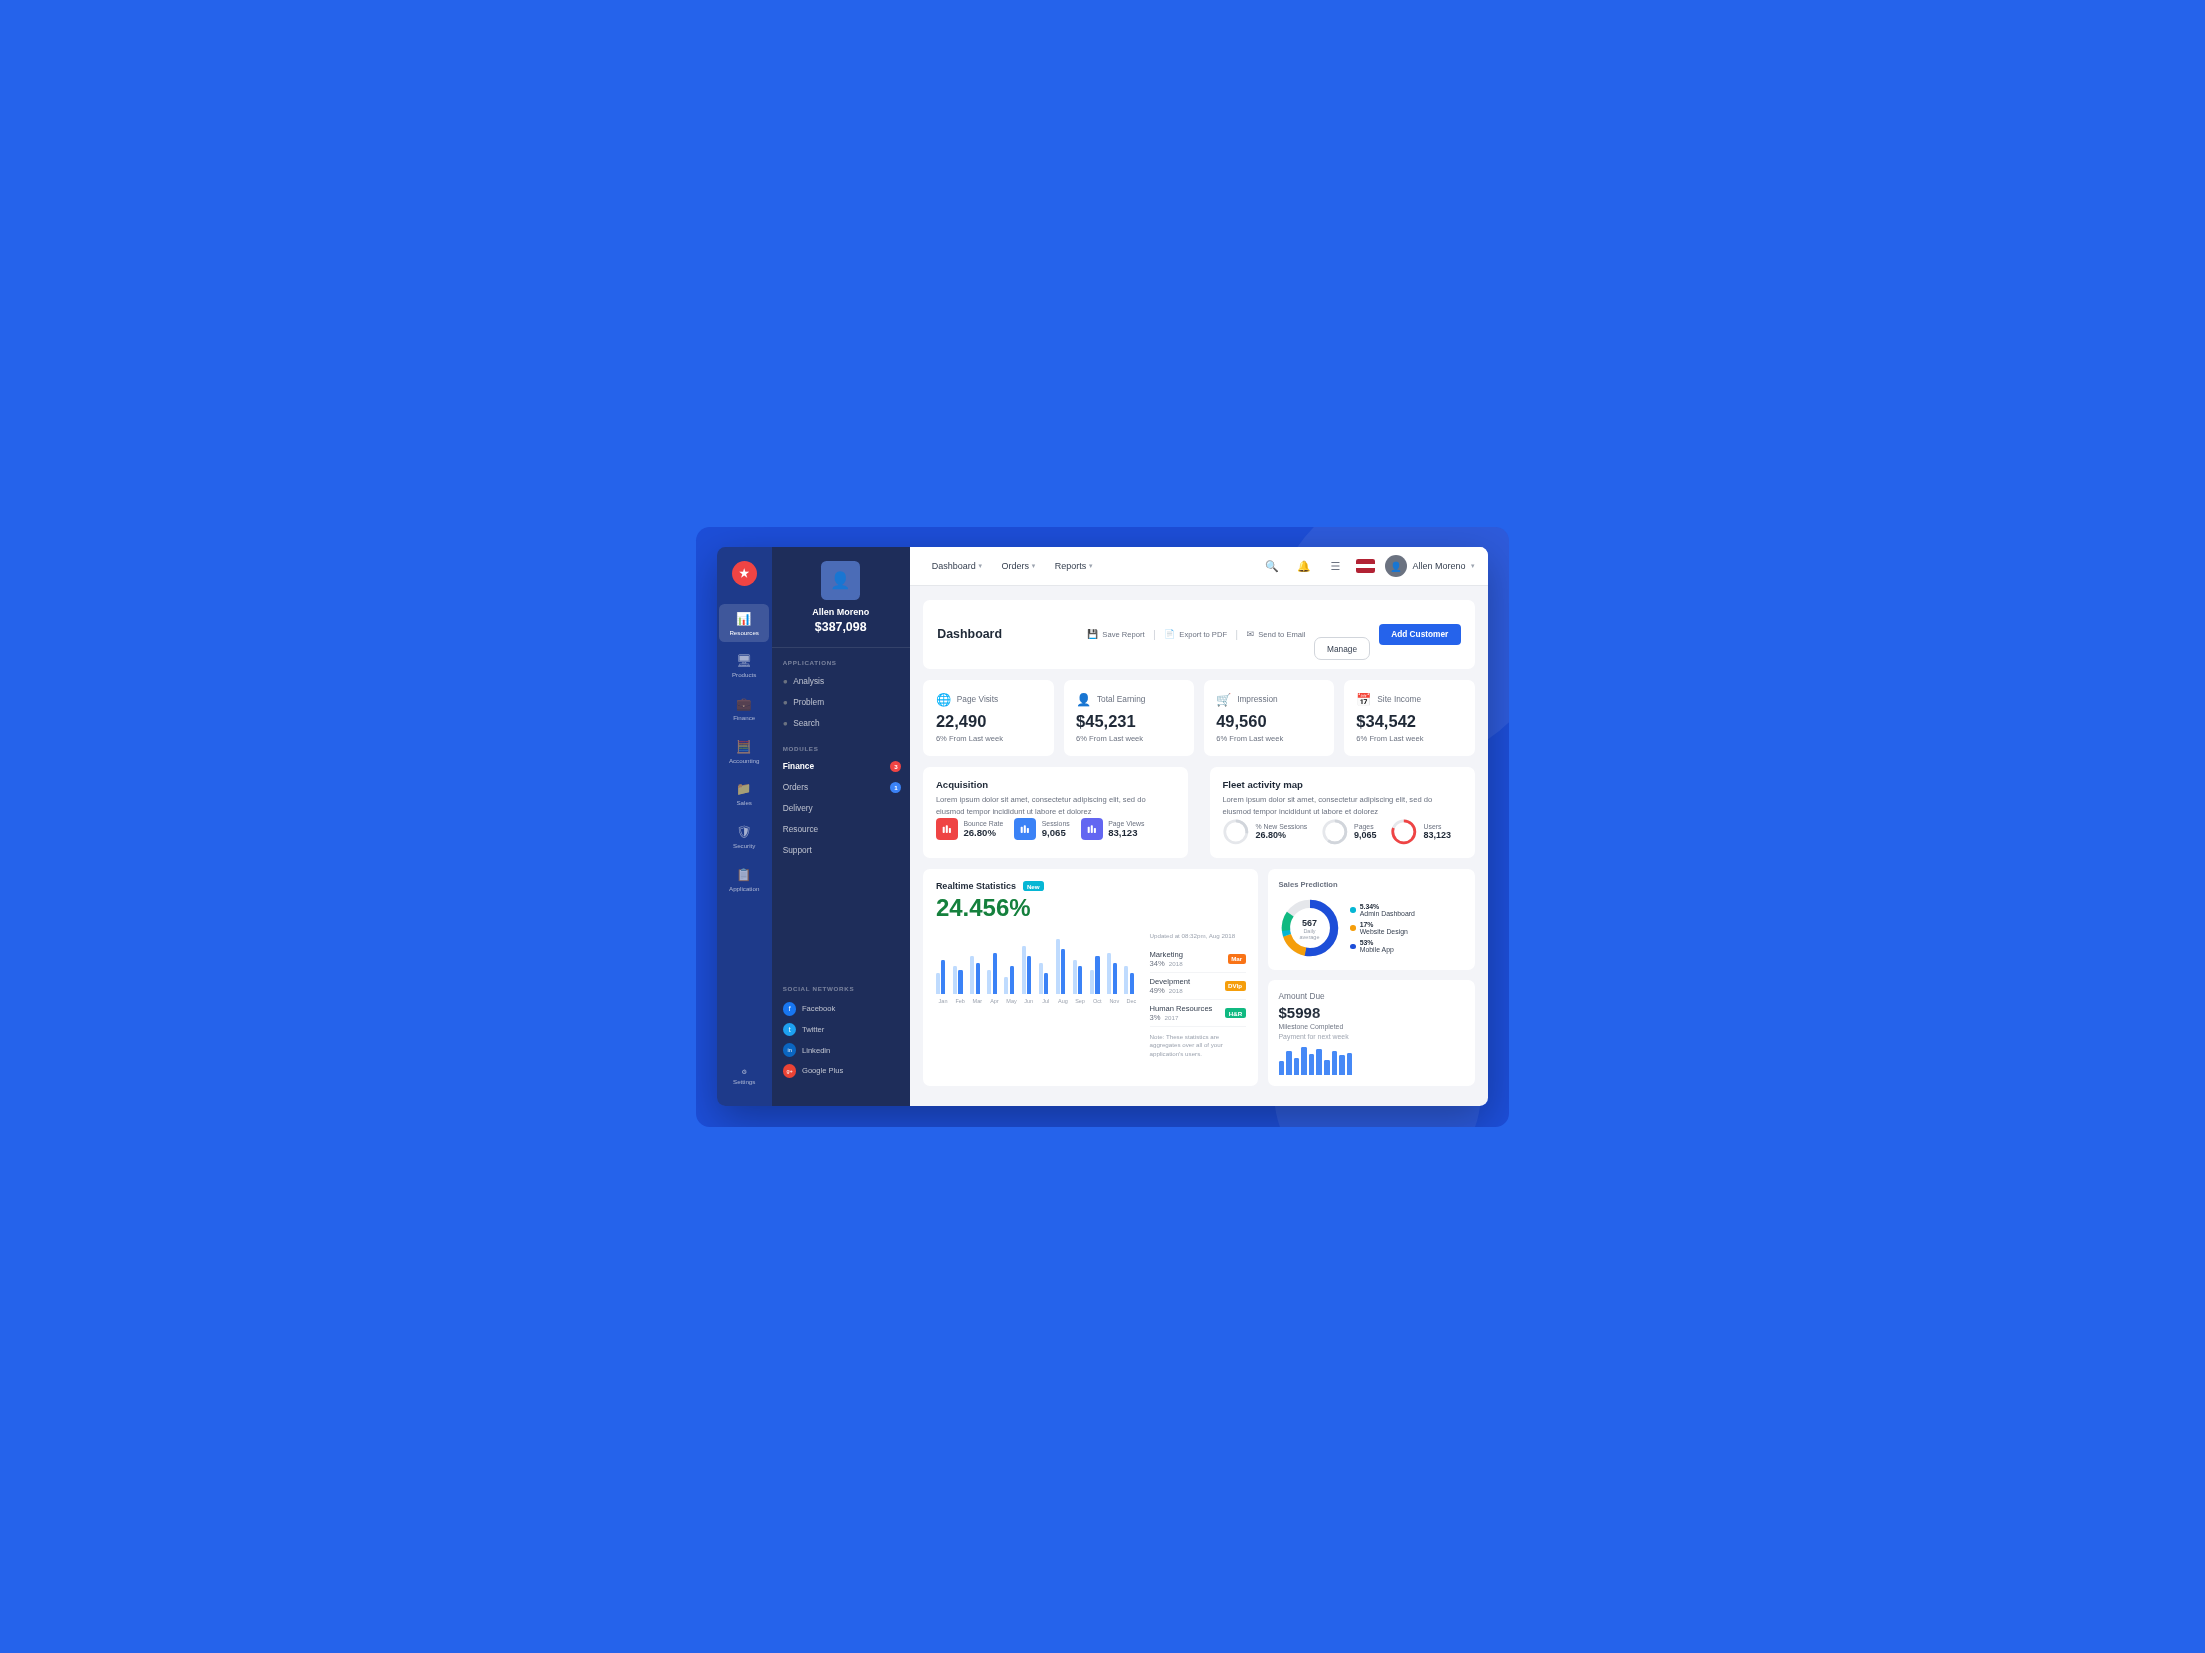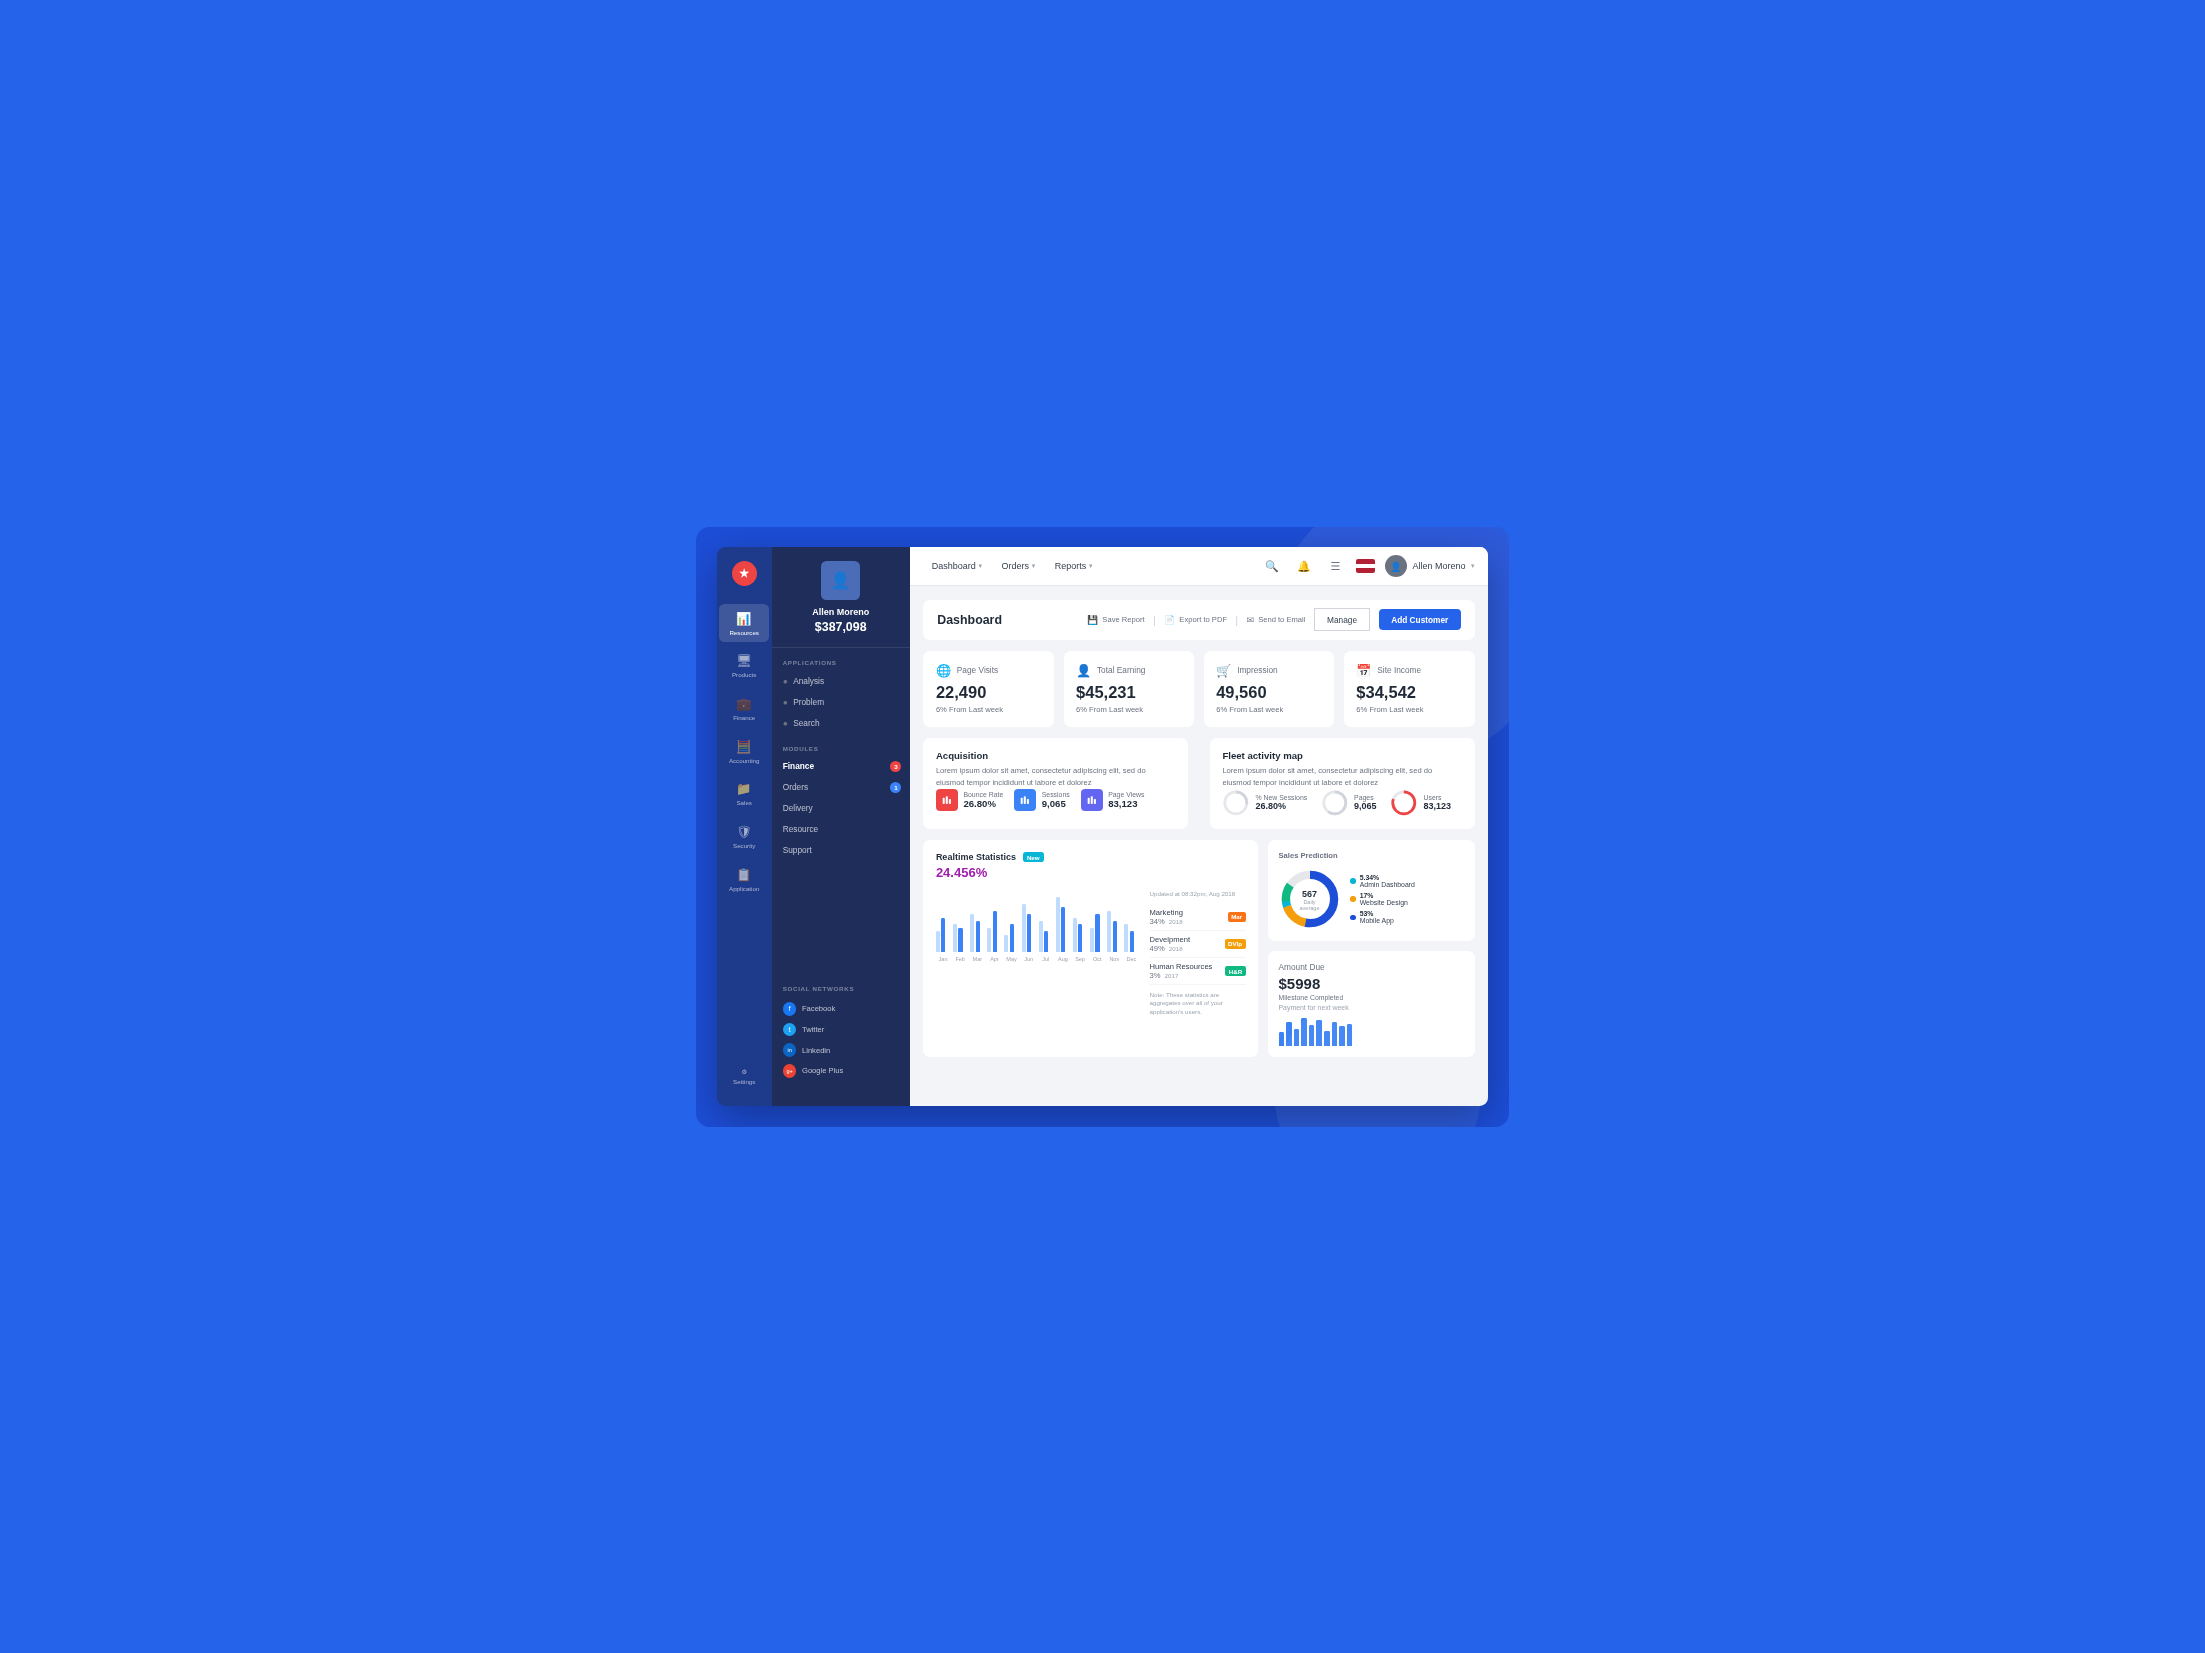--- a/index.html
+++ b/index.html
@@ -256,25 +256,26 @@
     }
     .header-action-btn {
       display: flex; align-items: center; gap: 4.1px;
       font-size: 7.6px; color: #6b7280; cursor: pointer;
     }
     .header-action-btn .ico { font-size: 9px; }
     .header-action-sep { color: #d1d5db; }
     .btn-manage {
       padding: 5.5px 12.4px;
       border: 0.7px solid #d1d5db;
-      border-radius: 0;
+      border-radius: 7px;
       background: white;
       color: #374151;
       font-size: 8.3px; font-weight: 500;
       cursor: pointer;
+      margin-top: 29px;
     }
     .btn-add-customer {
       padding: 5.5px 12.4px;
       background: #2563eb;
       border-radius: 4.1px;
       color: white;
       font-size: 8.3px; font-weight: 600;
       cursor: pointer;
       border: none;
     }
@@ -359,21 +360,21 @@
     .realtime-header {
       display: flex; align-items: center; gap: 6.9px; margin-bottom: 2.8px;
     }
     .realtime-title { font-size: 9px; font-weight: 600; color: #1f2937; }
     .new-badge {
       background: #06b6d4; color: white;
       font-size: 6.2px; font-weight: 700;
       padding: 1.4px 4.1px; border-radius: 2.8px;
     }
     .realtime-value {
-      font-size: 13px; font-weight: 700; color: #a21caf;
+      font-size: 24px; font-weight: 700; color: #15803d;
       margin-bottom: 9.6px;
     }
     .realtime-content { display: flex; gap: 11px; }
     .realtime-chart { flex: 1; }
     .realtime-legend { width: 96px; }
 
     
     .bar-chart {
       display: flex; align-items: flex-end;
       gap: 2.8px; height: 62px;

